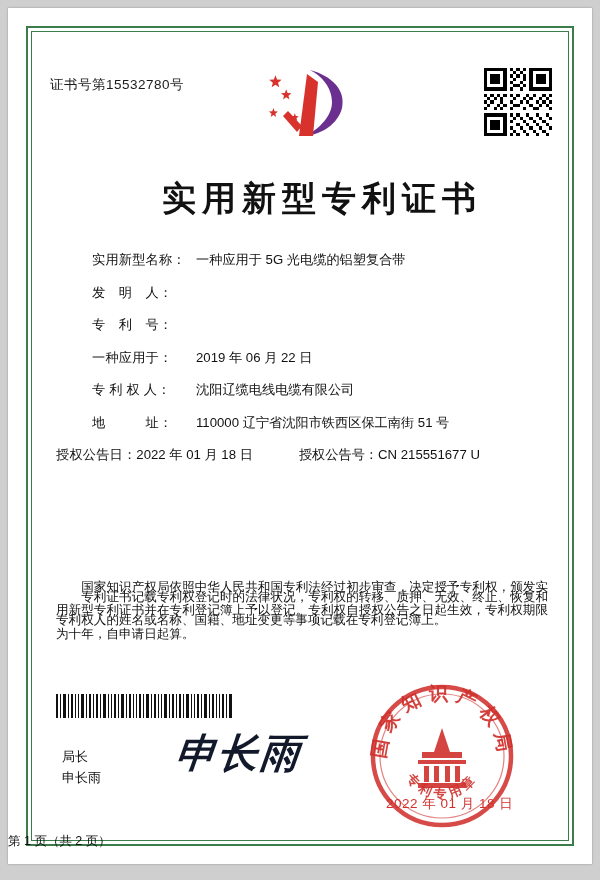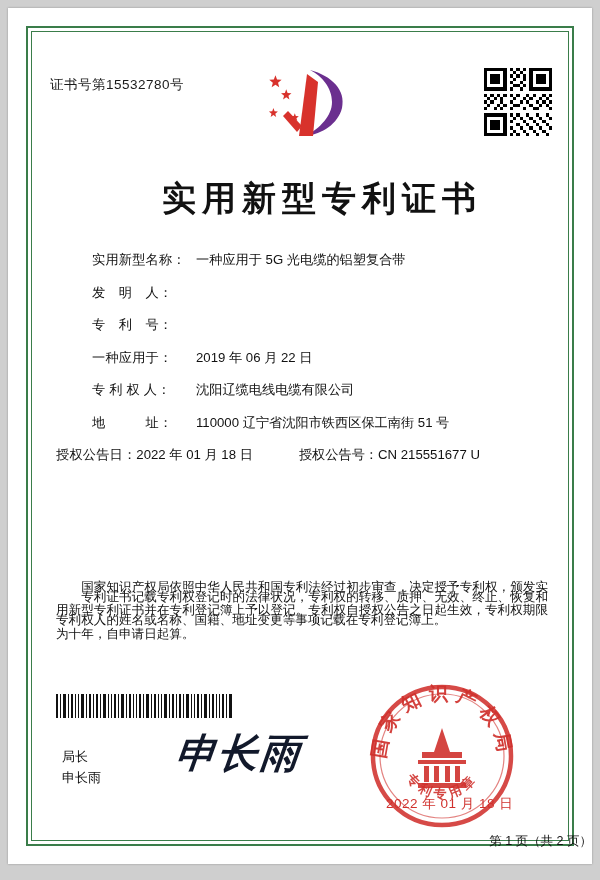--- a/index.html
+++ b/index.html
@@ -177,21 +177,21 @@
     color: #d0312d;
     letter-spacing: 0.5px;
     white-space: nowrap;
   }
 
   .page-num {
     position: absolute;
     left: 0;
     right: 0;
     top: 825px;
-    text-align: right;
+    text-align: left;
     font-size: 12.5px;
     color: #111;
   }
 </style>
 </head>
 <body>
 
 <div class="page">
 
   <div class="border-outer"></div>

